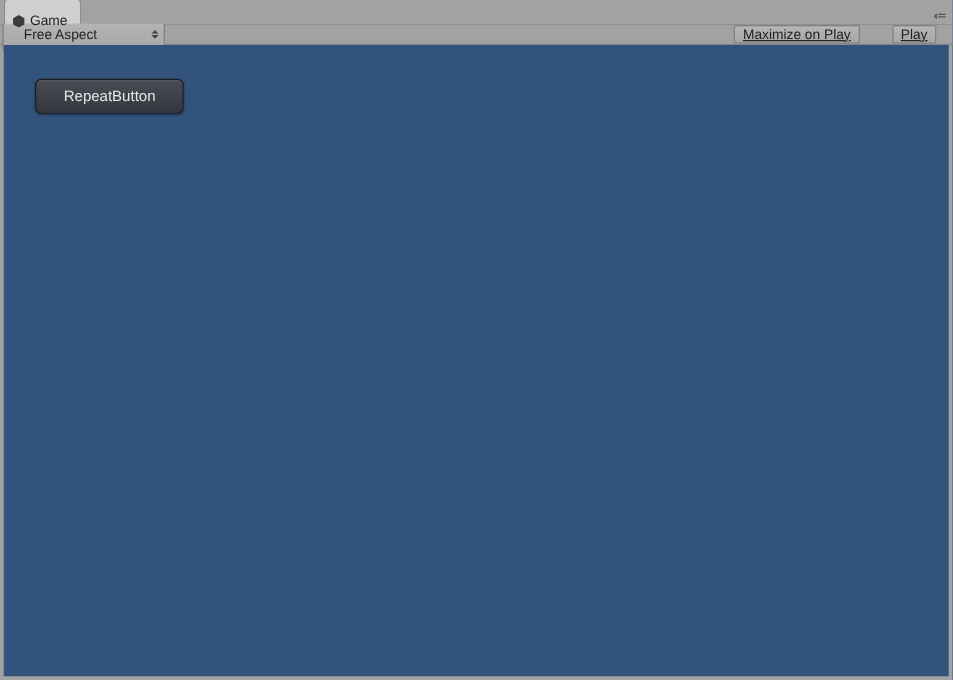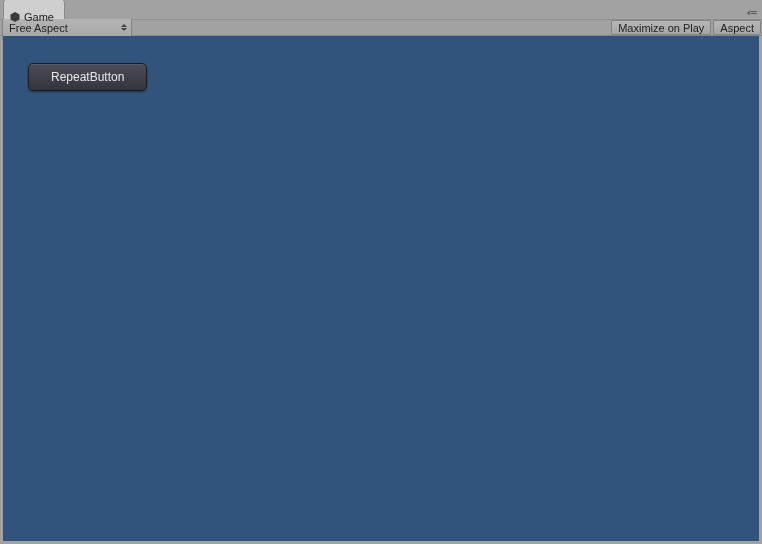--- a/index.html
+++ b/index.html
@@ -57,46 +57,47 @@
       border-bottom: 1px solid #888;
     }
     .dropdown {
       width: 130px;
       background: linear-gradient(#b6b6b6, #a6a6a6);
       border: 1px solid #828282;
       border-radius: 2px;
       display: flex;
       align-items: center;
       justify-content: space-between;
-      padding: 0 4px 0 6px;
+      padding: 0 4px 0 16px;
       margin: 0 2px;
       color: #222;
       cursor: pointer;
       height: 26px;
       align-self: center;
     }
     .dropdown-arrows {
       display: flex;
       flex-direction: column;
       gap: 1px;
     }
     .dropdown-arrows svg { display: block; }
     .toolbar-spacer { flex: 1; }
     .toolbar-btn {
       background: linear-gradient(#b6b6b6, #a6a6a6);
       border: 1px solid #828282;
       border-radius: 2px;
       padding: 0 6px;
-      margin: 0 1px;
+      margin: 0 13px;
       color: #222;
       display: flex;
       align-items: center;
       cursor: pointer;
       height: 15px;
       align-self: center;
+      text-decoration: underline;
     }
     .game-view {
       position: absolute;
       left: 3px;
       right: 3px;
       top: 36px;
       bottom: 3px;
       background: #32537b;
     }
     .gui-button {
@@ -144,21 +145,21 @@
       <svg width="6" height="3" viewBox="0 0 6 3">
           <polygon points="0,0 6,0 3,3" fill="#444"></polygon>
         </svg>
     </span>
   </div>
   <div class="toolbar-spacer"></div>
   <div class="toolbar-btn">
     <span>Maximize on Play</span>
   </div>
   <div class="toolbar-btn">
-    <span>Aspect</span>
+    <span>Play</span>
   </div>
 </div>
 
 <div class="game-view">
   <button class="gui-button">
     <span>RepeatButton</span>
   </button>
 </div>
 
 </body></html>

